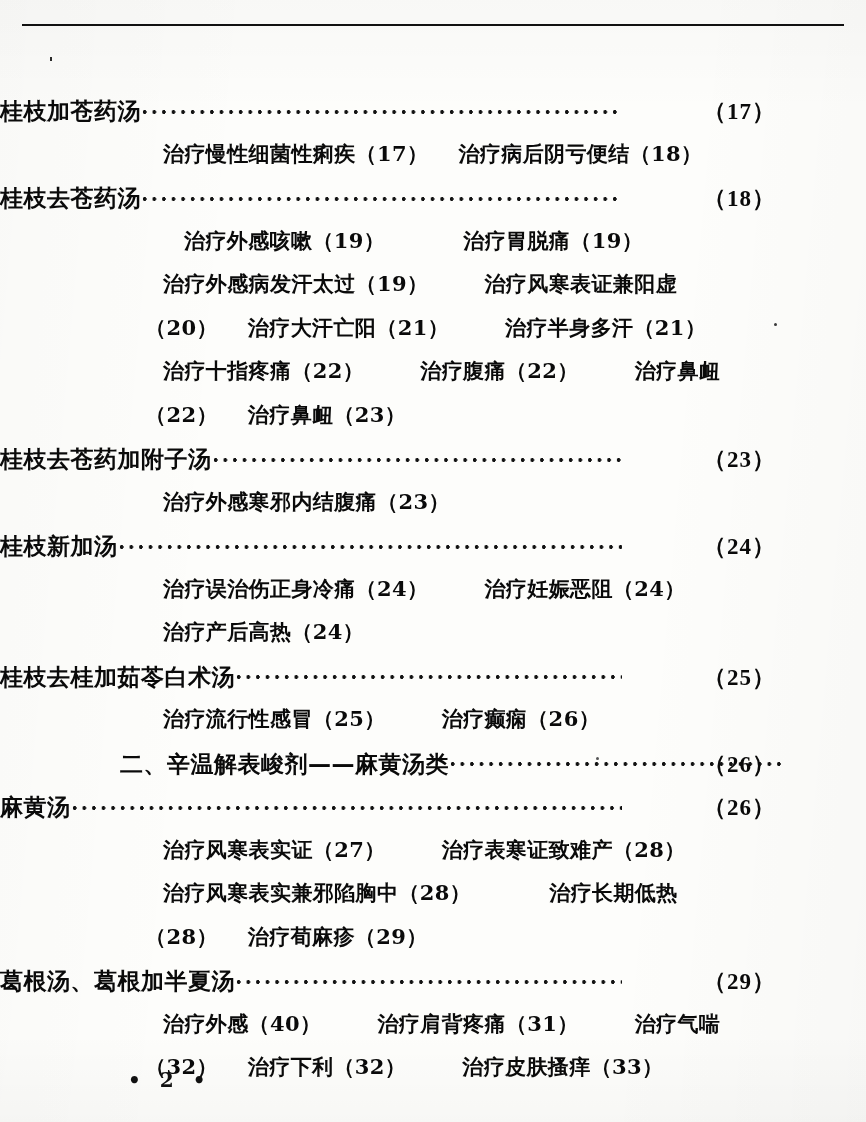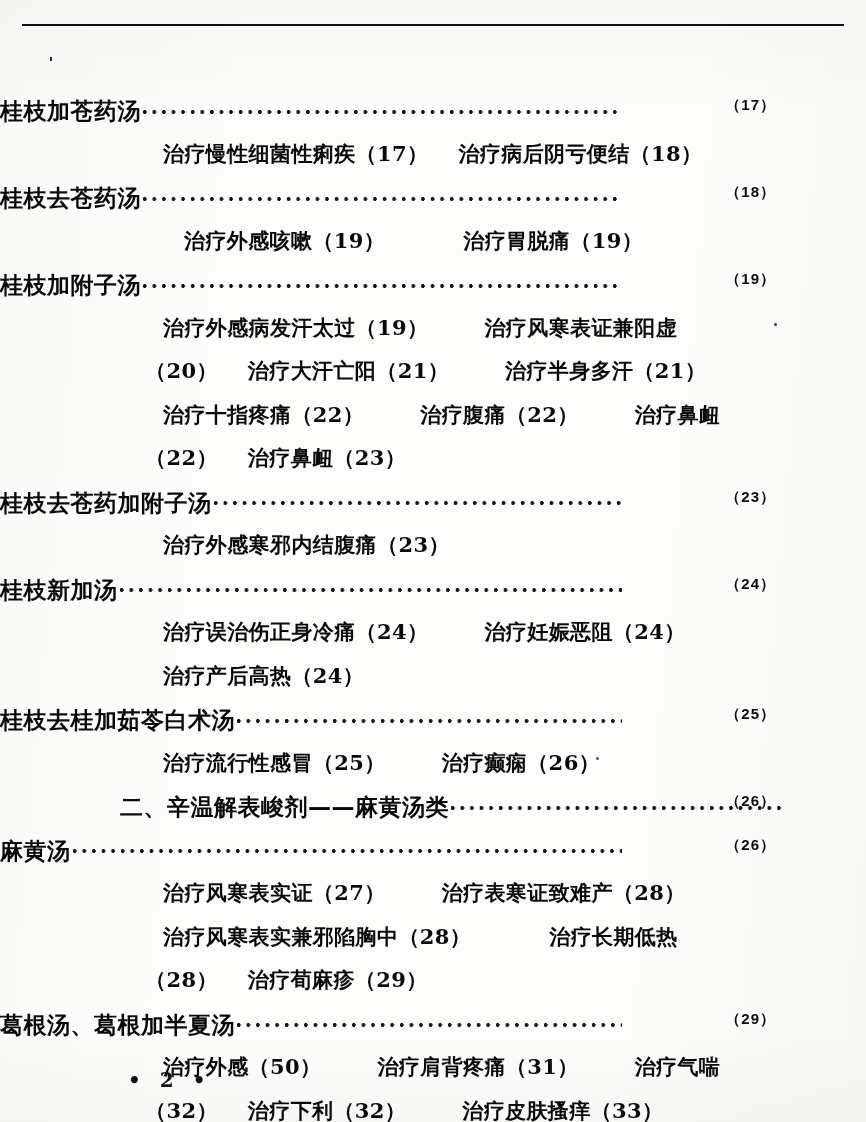--- a/index.html
+++ b/index.html
@@ -136,23 +136,23 @@
     position: relative;
     top: -3px;
     height: 6px;
     background-image: radial-gradient(circle at 2.6px 3px, #111 1.7px, transparent 2.1px);
     background-size: 9.6px 6px;
     background-repeat: repeat-x;
     margin: 0 1px;
   }
 
   .pg {
-    font-family: Liberation Sans, sans-serif;
-    font-weight: 700;
-    font-size: 15px;
+    font-family: Liberation Serif, serif;
+    font-weight: 700;
+    font-size: 23px;
     letter-spacing: 1px;
   }
   .pg-right {
     position: absolute;
     right: 90px;
     top: 0;
   }
 
   
   .footer {
@@ -177,37 +177,36 @@
   <div class="top-rule-dash"></div>
   <div class="speck-a"></div>
   <div class="speck-b"></div>
   <div class="speck-c"></div>
 
   <div class="toc" id="toc-root">
       <div class="line entry"><span class="title">桂枝加苍药汤</span><span class="leader" style="width: 480px;"></span><span class="pg pg-right">（17）</span></div>
       <div class="line sub"><span>治疗慢性细菌性痢疾（17）</span><span class="gap"></span><span>治疗病后阴亏便结（18）</span></div>
       <div class="line entry"><span class="title">桂枝去苍药汤</span><span class="leader" style="width: 480px;"></span><span class="pg pg-right">（18）</span></div>
       <div class="line sub indent2"><span>治疗外感咳嗽（19）</span><span class="gap xwide"></span><span>治疗胃脱痛（19）</span></div>
-      <div class="line entry"><span class="title">桂枝加附子汤</span><span class="leader" style="width: 480px;"></span><span class="pg pg-right">（19）</span></div>
       <div class="line sub"><span>治疗外感病发汗太过（19）</span><span class="gap wide"></span><span>治疗风寒表证兼阳虚</span></div>
       <div class="line sub hang"><span>（20）</span><span class="gap"></span><span>治疗大汗亡阳（21）</span><span class="gap wide"></span><span>治疗半身多汗（21）</span></div>
       <div class="line sub"><span>治疗十指疼痛（22）</span><span class="gap wide"></span><span>治疗腹痛（22）</span><span class="gap wide"></span><span>治疗鼻衄</span></div>
       <div class="line sub hang"><span>（22）</span><span class="gap"></span><span>治疗鼻衄（23）</span></div>
       <div class="line entry"><span class="title">桂枝去苍药加附子汤</span><span class="leader" style="width: 409px;"></span><span class="pg pg-right">（23）</span></div>
       <div class="line sub"><span>治疗外感寒邪内结腹痛（23）</span></div>
       <div class="line entry"><span class="title">桂枝新加汤</span><span class="leader" style="width: 503px;"></span><span class="pg pg-right">（24）</span></div>
       <div class="line sub"><span>治疗误治伤正身冷痛（24）</span><span class="gap wide"></span><span>治疗妊娠恶阻（24）</span></div>
       <div class="line sub"><span>治疗产后高热（24）</span></div>
       <div class="line entry"><span class="title">桂枝去桂加茹苓白术汤</span><span class="leader" style="width: 386px;"></span><span class="pg pg-right">（25）</span></div>
       <div class="line sub"><span>治疗流行性感冒（25）</span><span class="gap wide"></span><span>治疗癫痫（26）</span></div>
       <div class="line major"><span class="num">二、</span><span class="title">辛温解表峻剂——麻黄汤类</span><span class="leader" style="width: 333px;"></span><span class="pg pg-right">（26）</span></div>
       <div class="line entry"><span class="title">麻黄汤</span><span class="leader" style="width: 550px;"></span><span class="pg pg-right">（26）</span></div>
       <div class="line sub"><span>治疗风寒表实证（27）</span><span class="gap wide"></span><span>治疗表寒证致难产（28）</span></div>
       <div class="line sub"><span>治疗风寒表实兼邪陷胸中（28）</span><span class="gap xwide"></span><span>治疗长期低热</span></div>
       <div class="line sub hang"><span>（28）</span><span class="gap"></span><span>治疗荀麻疹（29）</span></div>
       <div class="line entry"><span class="title">葛根汤、葛根加半夏汤</span><span class="leader" style="width: 386px;"></span><span class="pg pg-right">（29）</span></div>
-      <div class="line sub"><span>治疗外感（50）</span><span class="gap wide"></span><span>治疗肩背疼痛（31）</span><span class="gap wide"></span><span>治疗气喘</span></div>
+      <div class="line sub"><span>治疗外感（40）</span><span class="gap wide"></span><span>治疗肩背疼痛（31）</span><span class="gap wide"></span><span>治疗气喘</span></div>
       <div class="line sub hang"><span>（32）</span><span class="gap"></span><span>治疗下利（32）</span><span class="gap wide"></span><span>治疗皮肤搔痒（33）</span></div>
     </div>
 
   <div class="footer">• 2 •</div>
 
 </div>
 
 </body></html>

